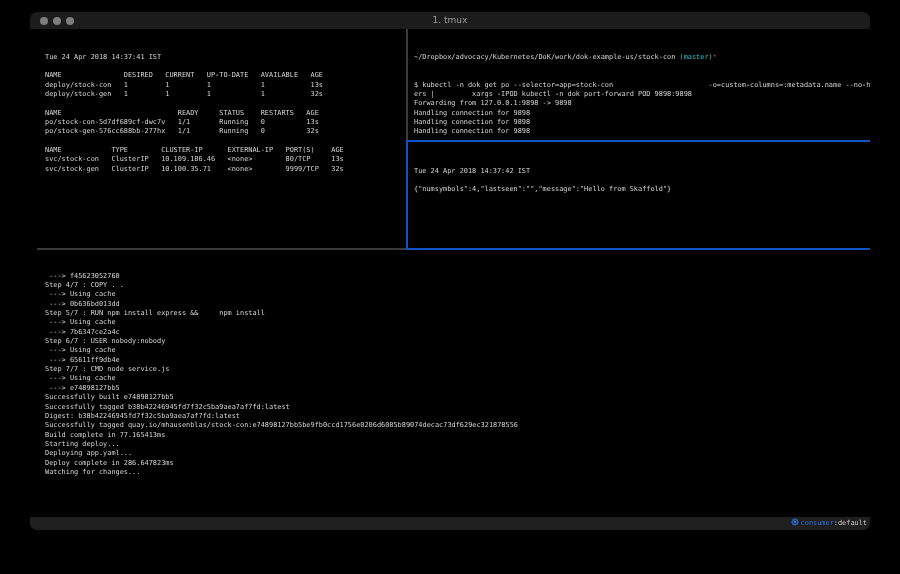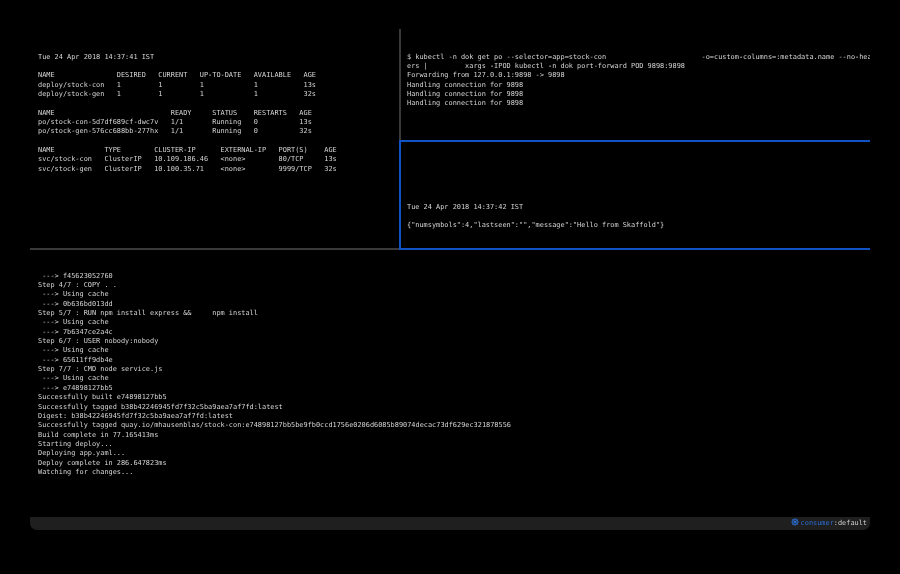--- a/index.html
+++ b/index.html
@@ -5,25 +5,25 @@
   html,body{margin:0;padding:0;}
   body{width:900px;height:574px;background:#000;position:relative;overflow:hidden;
        font-family:"DejaVu Sans Mono","Liberation Mono",monospace;}
   .window{position:absolute;left:30px;top:12px;width:840px;height:518px;background:#000;
           border-radius:7px;overflow:hidden;}
   .titlebar{position:absolute;top:0;left:0;width:840px;height:17px;background:#1c1c1c;}
   .lights{position:absolute;left:10px;top:4.5px;display:flex;gap:5px;}
   .light{width:8px;height:8px;border-radius:50%;background:#7e7e7e;}
   .title{position:absolute;left:0;right:0;top:0;height:17px;line-height:17px;text-align:center;
          color:#9a9a9a;font-size:9px;font-family:"DejaVu Sans","Liberation Sans",sans-serif;}
-  .content{position:absolute;top:17px;left:0;width:840px;height:524px;background:#000;}
+  .content{position:absolute;top:17px;left:7px;width:840px;height:524px;background:#000;}
   .pane{position:absolute;color:#d6d6d6;font-size:6.9px;line-height:9.35px;white-space:pre;overflow:hidden;}
   .pane-top-left{left:0;top:0;width:369px;height:219px;padding:5px 0 0 8px;box-sizing:border-box;}
   .pane-top-right{left:371px;top:0;width:469px;height:111px;padding:5px 0 0 6px;box-sizing:border-box;}
-  .pane-mid-right{left:371px;top:113px;width:469px;height:106px;padding:6px 0 0 6px;box-sizing:border-box;margin-top:36px;}
+  .pane-mid-right{left:371px;top:113px;width:469px;height:106px;padding:6px 0 0 6px;box-sizing:border-box;}
   .pane-bottom{left:0;top:221px;width:840px;height:267px;padding:3px 0 17px 8px;box-sizing:border-box;}
   .div-line{position:absolute;}
   .gray-v{left:369px;top:0;width:2px;height:111px;background:#3a3a3a;}
   .blue-h1{left:369px;top:111px;width:471px;height:2px;background:#1153c4;}
   .blue-v{left:369px;top:113px;width:2px;height:106px;background:#1153c4;}
   .gray-h{left:0;top:219px;width:369px;height:2px;background:#3a3a3a;}
   .blue-h2{left:369px;top:219px;width:471px;height:2px;background:#1153c4;}
   .red{color:#cf4036;}
   .cyan{color:#36c3cc;}
   .statusbar{position:absolute;left:0;bottom:0;width:840px;height:13px;background:#1f1f1f;
@@ -32,40 +32,49 @@
   .ctx{color:#2c6fd6;}
   .ctx-suffix{color:#cfcfcf;margin-top:32px;}
   .helm{display:inline-block;vertical-align:-1px;margin-right:2px;}
   .logline{white-space:pre;}
 </style>
 </head>
 <body>
 
 <div class="window">
 
+  <div class="titlebar">
+    <div class="lights">
+      <div class="light"></div>
+      <div class="light"></div>
+      <div class="light"></div>
+    </div>
+    <div class="title">1. tmux</div>
+  </div>
 
   <div class="content">
 
     <div class="pane pane-top-left">
       <div>Tue 24 Apr 2018 14:37:41 IST
 
 NAME               DESIRED   CURRENT   UP-TO-DATE   AVAILABLE   AGE
 deploy/stock-con   1         1         1            1           13s
 deploy/stock-gen   1         1         1            1           32s
 
 NAME                            READY     STATUS    RESTARTS   AGE
 po/stock-con-5d7df689cf-dwc7v   1/1       Running   0          13s
 po/stock-gen-576cc688bb-277hx   1/1       Running   0          32s
 
 NAME            TYPE        CLUSTER-IP      EXTERNAL-IP   PORT(S)    AGE
 svc/stock-con   ClusterIP   10.109.186.46   &lt;none&gt;        80/TCP     13s
 svc/stock-gen   ClusterIP   10.100.35.71    &lt;none&gt;        9999/TCP   32s</div>
     </div>
 
     <div class="pane pane-top-right">
+      <div><span>~/Dropbox/advocacy/Kubernetes/DoK/work/dok-example-us/stock-con </span><span class="cyan">(master)</span><span class="red">*</span></div>
       <div>$ kubectl -n dok get po --selector=app=stock-con                       -o=custom-columns=:metadata.name --no-head
 ers |         xargs -IPOD kubectl -n dok port-forward POD 9898:9898
 Forwarding from 127.0.0.1:9898 -&gt; 9898
 Handling connection for 9898
 Handling connection for 9898
 Handling connection for 9898</div>
     </div>
 
     <div class="pane pane-mid-right">
       <div>Tue 24 Apr 2018 14:37:42 IST

